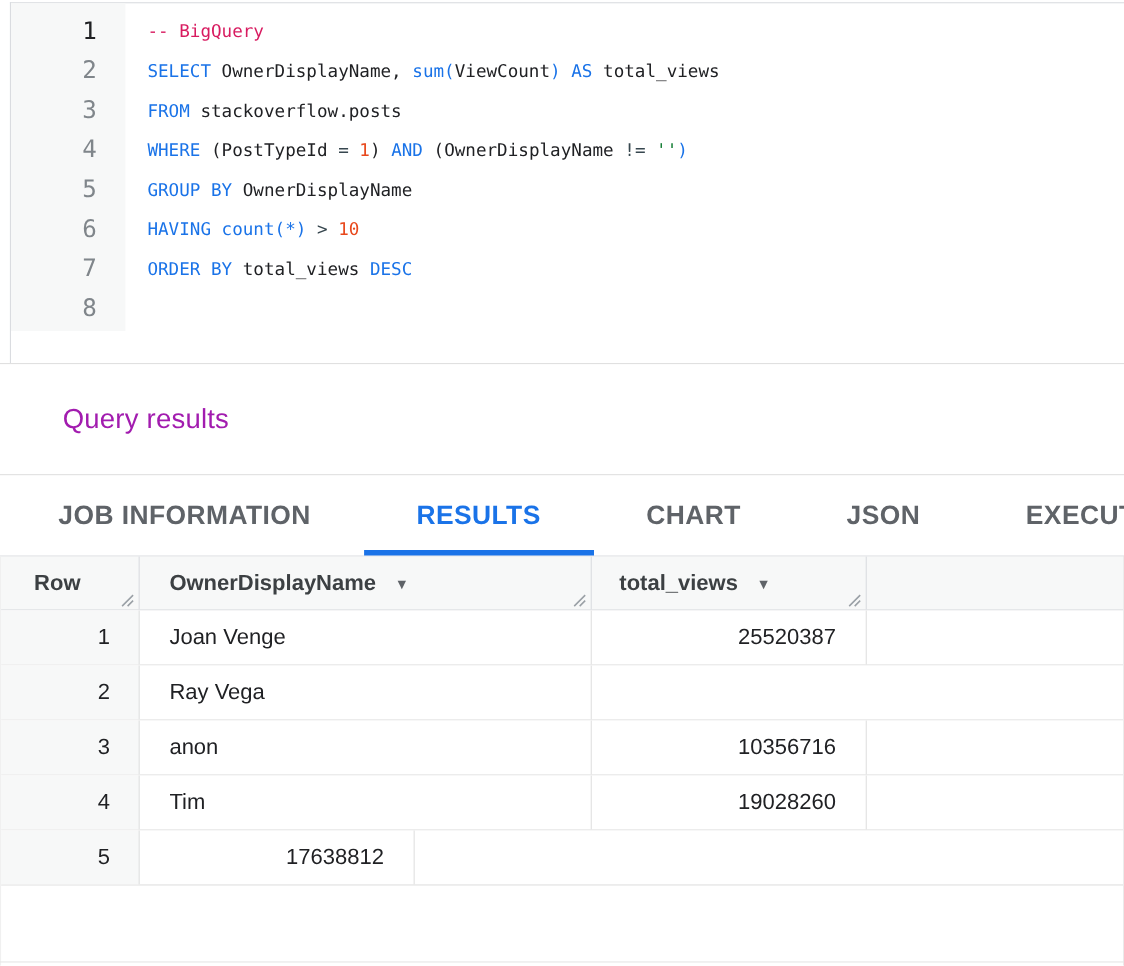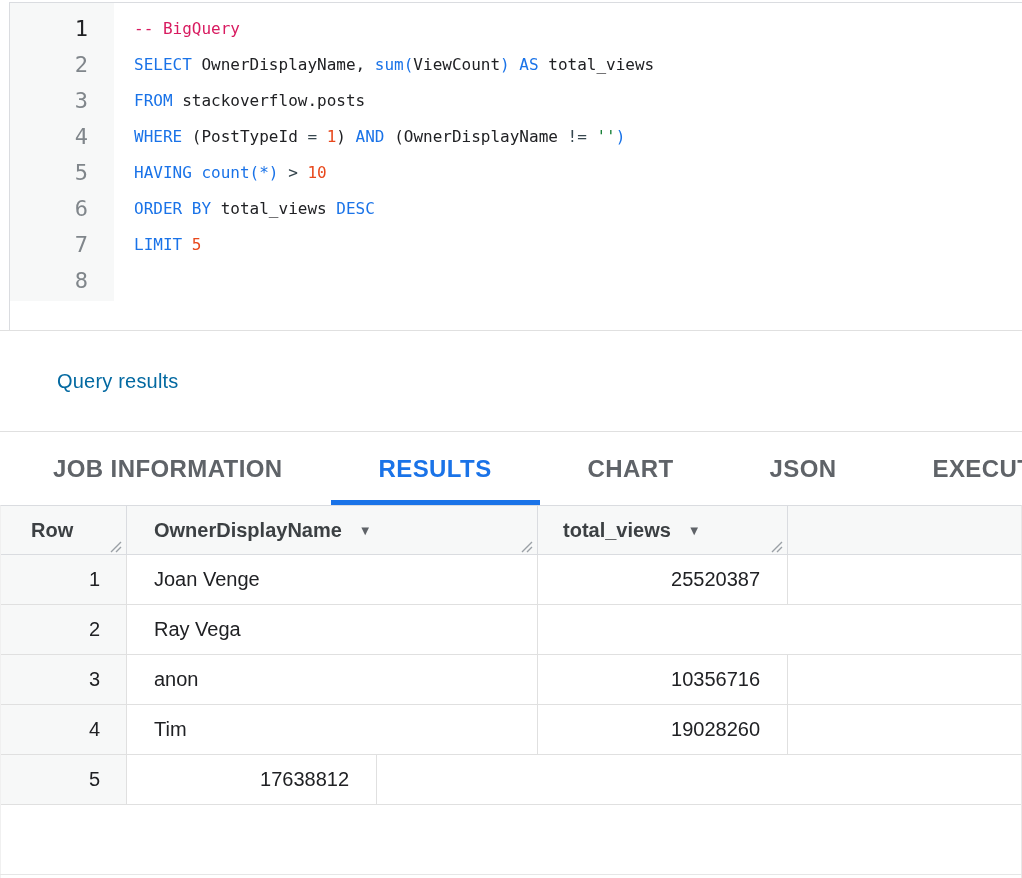--- a/index.html
+++ b/index.html
@@ -22,21 +22,21 @@
   .tok.fn  { color:var(--c-function,#1a73e8); }
   .tok.comment { color:var(--c-comment,#d81b60); }
   .tok.num { color:var(--c-number,#e8481c); }
   .tok.op  { color:var(--c-operator,#37474f); }
   .tok.str { color:var(--c-string,#188038); }
   .tok.id  { color:var(--c-text,#202124); }
 
   
   .title-section { height:101px; border-bottom:1px solid #e0e0e0; display:flex;
                    align-items:center; padding-left:57px; }
-  .title-section h1 { font-size:20px; font-weight:400; color:#0369a1; letter-spacing:.2px; }
+  .title-section h1 { font-size:25px; font-weight:400; color:#a21caf; letter-spacing:.2px; }
 
   
   .tab-bar { height:73px; display:flex; align-items:stretch; padding-left:5px; position:relative; }
   .tab { padding:0 48px; display:flex; align-items:center; justify-content:center;
          font-size:24px; font-weight:700; letter-spacing:.4px; color:#5f6368;
          position:relative; cursor:pointer; white-space:nowrap; }
   .tab.active { color:var(--c-accent,#1a73e8); }
   .tab.active::after { content:""; position:absolute; left:0; right:0; bottom:0;
                        height:5px; background:var(--c-accent,#1a73e8); }
 
@@ -79,23 +79,23 @@
           <div class="line-num">6</div>
           <div class="line-num">7</div>
           <div class="line-num">8</div>
         </div>
     </div>
     <div class="code-area">
         <div class="code-line"><span class="tok comment">-- BigQuery</span></div>
         <div class="code-line"><span class="tok kw">SELECT</span><span class="tok id"> OwnerDisplayName, </span><span class="tok fn">sum(</span><span class="tok id">ViewCount</span><span class="tok fn">)</span><span class="tok id"> </span><span class="tok kw">AS</span><span class="tok id"> total_views</span></div>
         <div class="code-line"><span class="tok kw">FROM</span><span class="tok id"> stackoverflow.posts</span></div>
         <div class="code-line"><span class="tok kw">WHERE</span><span class="tok id"> (PostTypeId </span><span class="tok op">=</span><span class="tok id"> </span><span class="tok num">1</span><span class="tok id">) </span><span class="tok kw">AND</span><span class="tok id"> (OwnerDisplayName </span><span class="tok op">!=</span><span class="tok id"> </span><span class="tok str">''</span><span class="tok fn">)</span></div>
+        <div class="code-line"><span class="tok kw">GROUP BY</span><span class="tok id"> OwnerDisplayName</span></div>
         <div class="code-line"><span class="tok kw">HAVING</span><span class="tok id"> </span><span class="tok fn">count(*)</span><span class="tok id"> </span><span class="tok op">&gt;</span><span class="tok id"> </span><span class="tok num">10</span></div>
         <div class="code-line"><span class="tok kw">ORDER BY</span><span class="tok id"> total_views </span><span class="tok kw">DESC</span></div>
-        <div class="code-line"><span class="tok kw">LIMIT</span><span class="tok id"> </span><span class="tok num">5</span></div>
       </div>
   </div>
 </div>
 
 <div class="title-section">
   <h1>Query results</h1>
 </div>
 
 <div class="tab-bar">
     <div class="tab">JOB INFORMATION</div>

